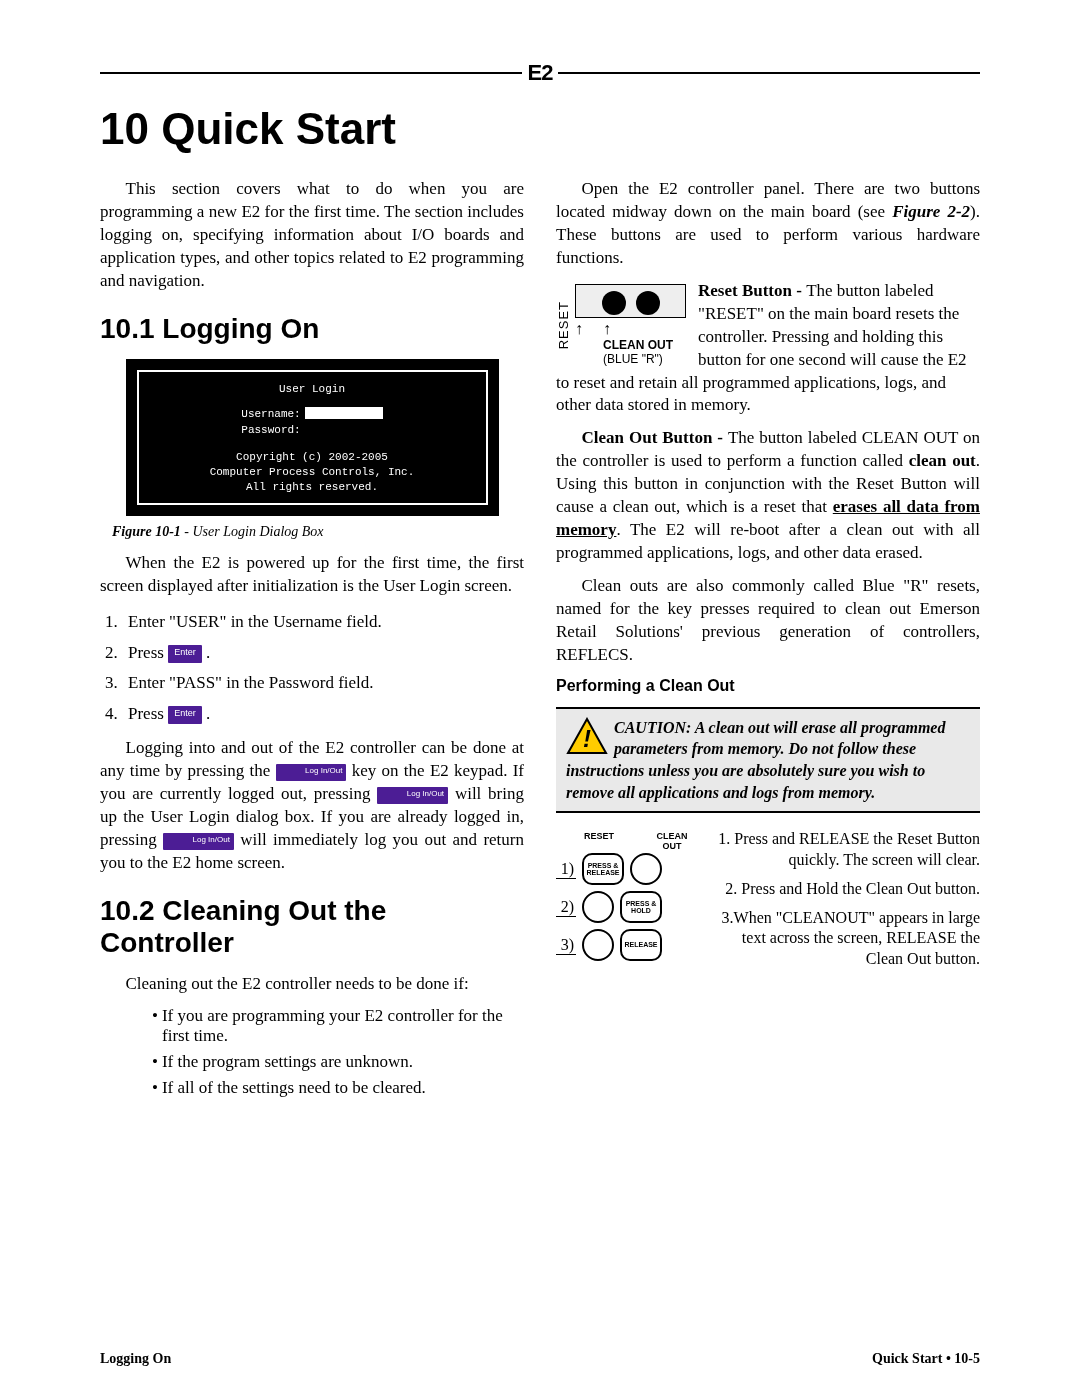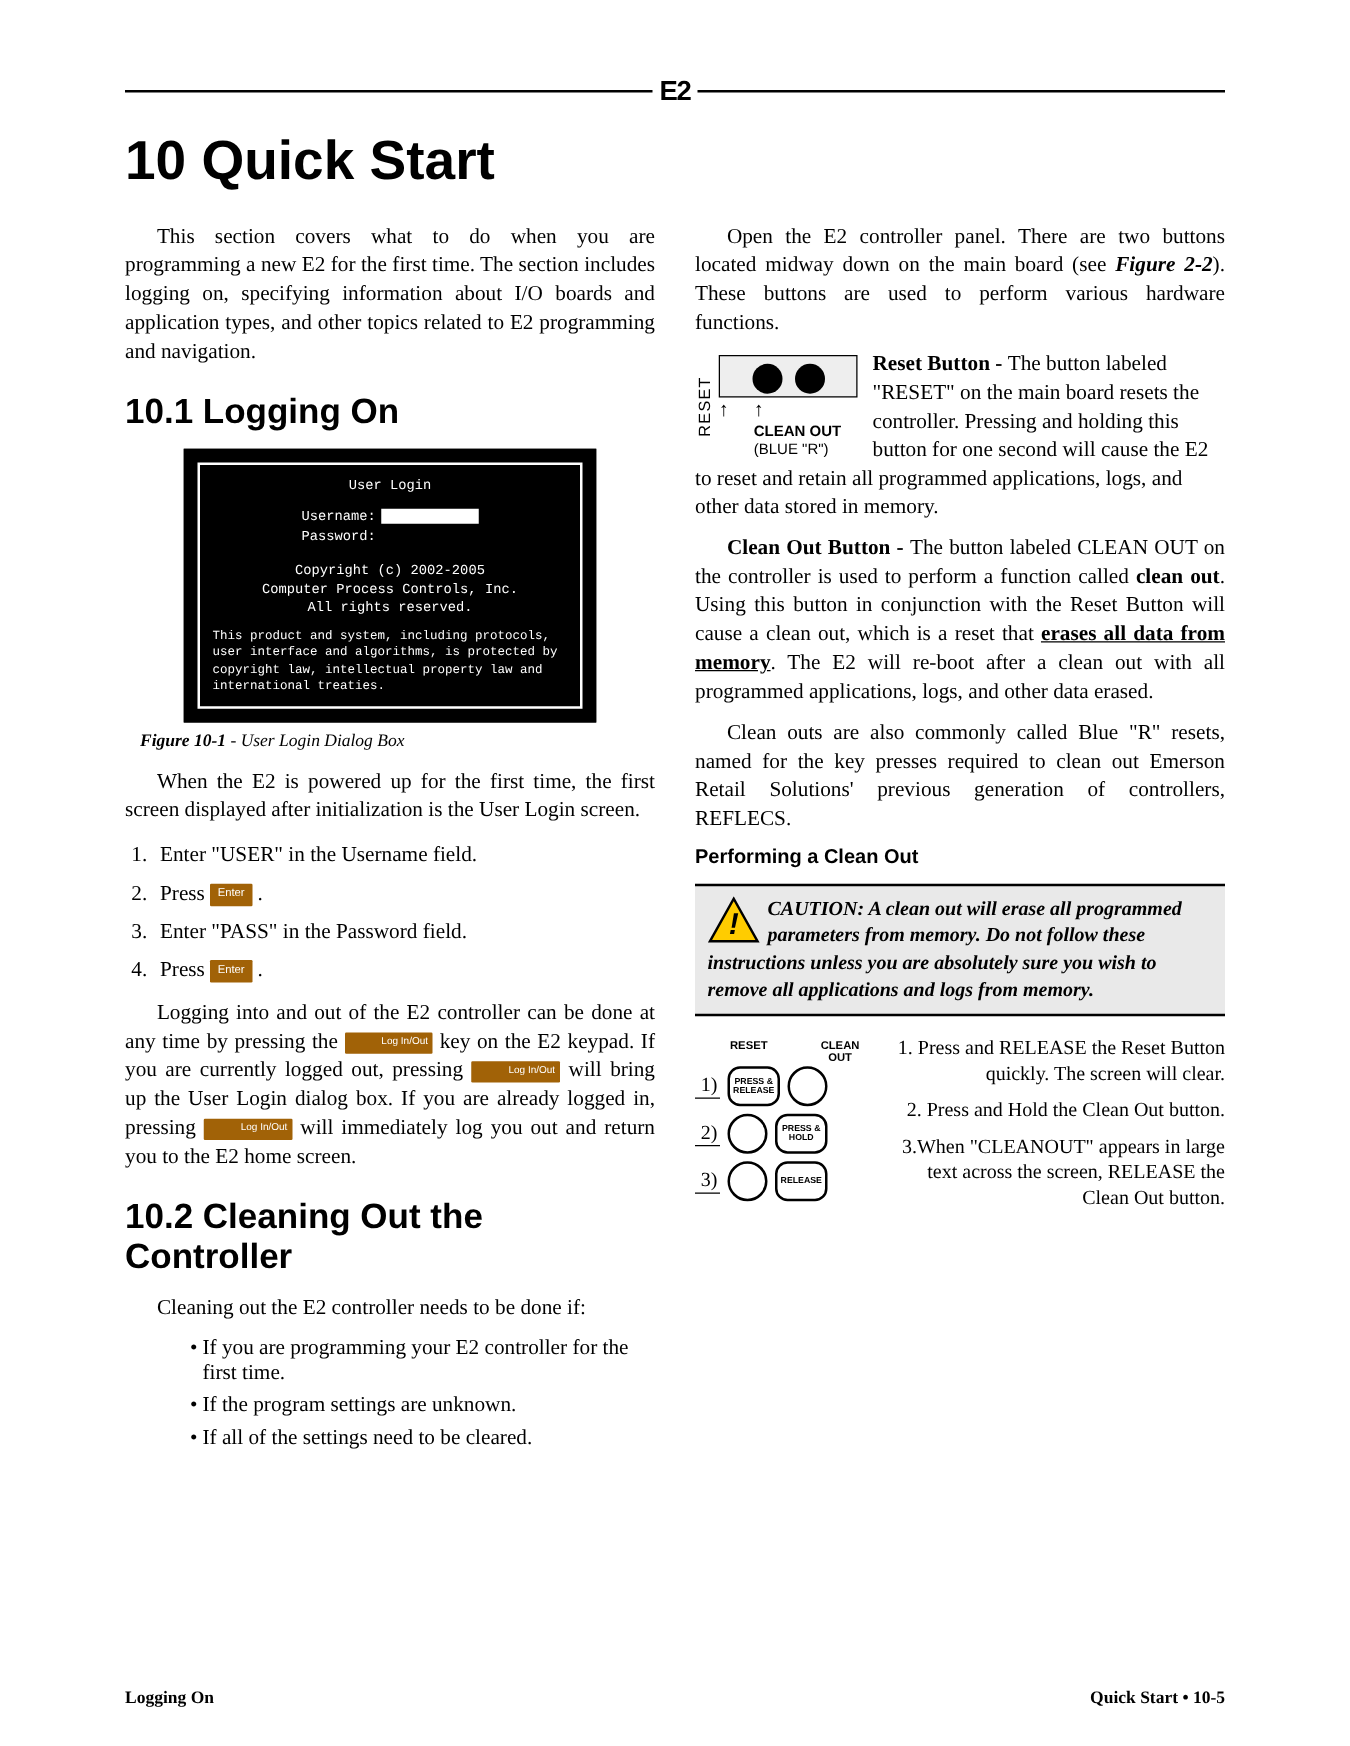--- a/index.html
+++ b/index.html
@@ -63,21 +63,21 @@
   h3.subsection {
     font-family: "Segoe UI", Arial, Helvetica, sans-serif;
     font-weight: 700;
     font-size: 16px;
     margin: 10px 0 8px 0;
   }
 
   
   .login-fig {
     margin: 0 auto 8px auto;
-    width: 330px;
+    width: 373px;
   }
   .login-outer {
     border: 1px solid #000;
     padding: 10px;
     background: #000;
   }
   .login-box {
     border: 2px solid #fff;
     padding: 10px 8px 8px 8px;
     color: #fff;
@@ -115,21 +115,21 @@
   ol.steps {
     font-size: 17px;
     line-height: 1.7;
     margin: 4px 0 8px 22px;
     padding: 0;
   }
   ol.steps li { margin-bottom: 2px; padding-left: 6px; }
 
   .keycap {
     display: inline-block;
-    background: #a16207;
+    background: #4c1d95;
     color: #fff;
     font-family: Arial, Helvetica, sans-serif;
     font-size: 9px;
     padding: 3px 6px 6px 6px;
     vertical-align: middle;
     line-height: 1;
     border-radius: 1px;
   }
   .keycap.small { font-size: 8px; padding: 3px 4px 6px 4px; }
 
@@ -295,21 +295,20 @@
               <span class="login-field"></span>
             </div>
             <div class="login-row">
               <span>Password:</span>
               <span style="display:inline-block;width:78px;height:12px;"></span>
             </div>
             <div style="height:10px"></div>
             <div>Copyright (c) 2002-2005</div>
             <div>Computer Process Controls, Inc.</div>
             <div>All rights reserved.</div>
-            <div class="login-legal">This product and system, including protocols, user interface and algorithms, is protected by copyright law, intellectual property law and international treaties.</div>
           </div>
         </div>
       </div>
 
       <div class="fig-caption">
         <b>Figure 10-1</b><span> - User Login Dialog Box</span>
       </div>
 
       <p class="body indent">When the E2 is powered up for the first time, the first screen displayed after initialization is the User Login screen.</p>
 

